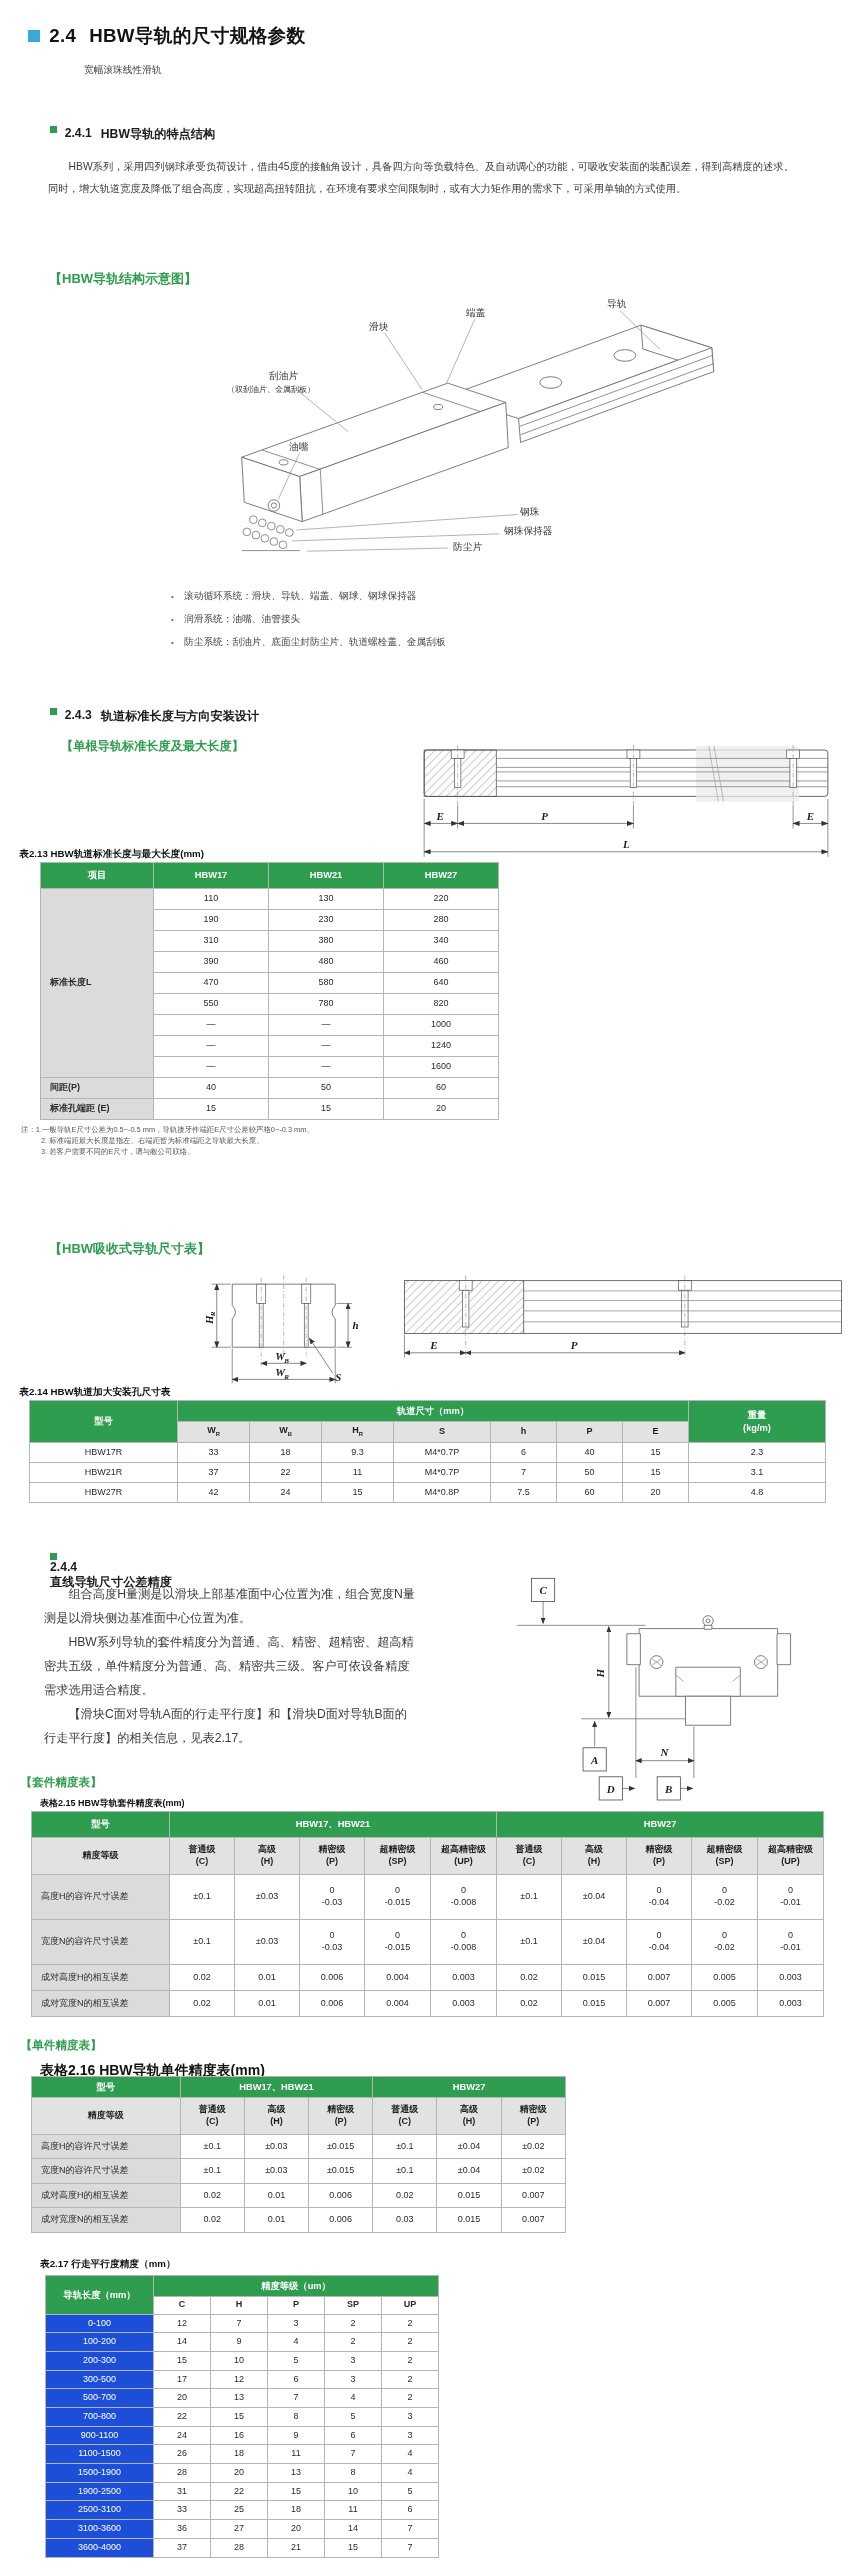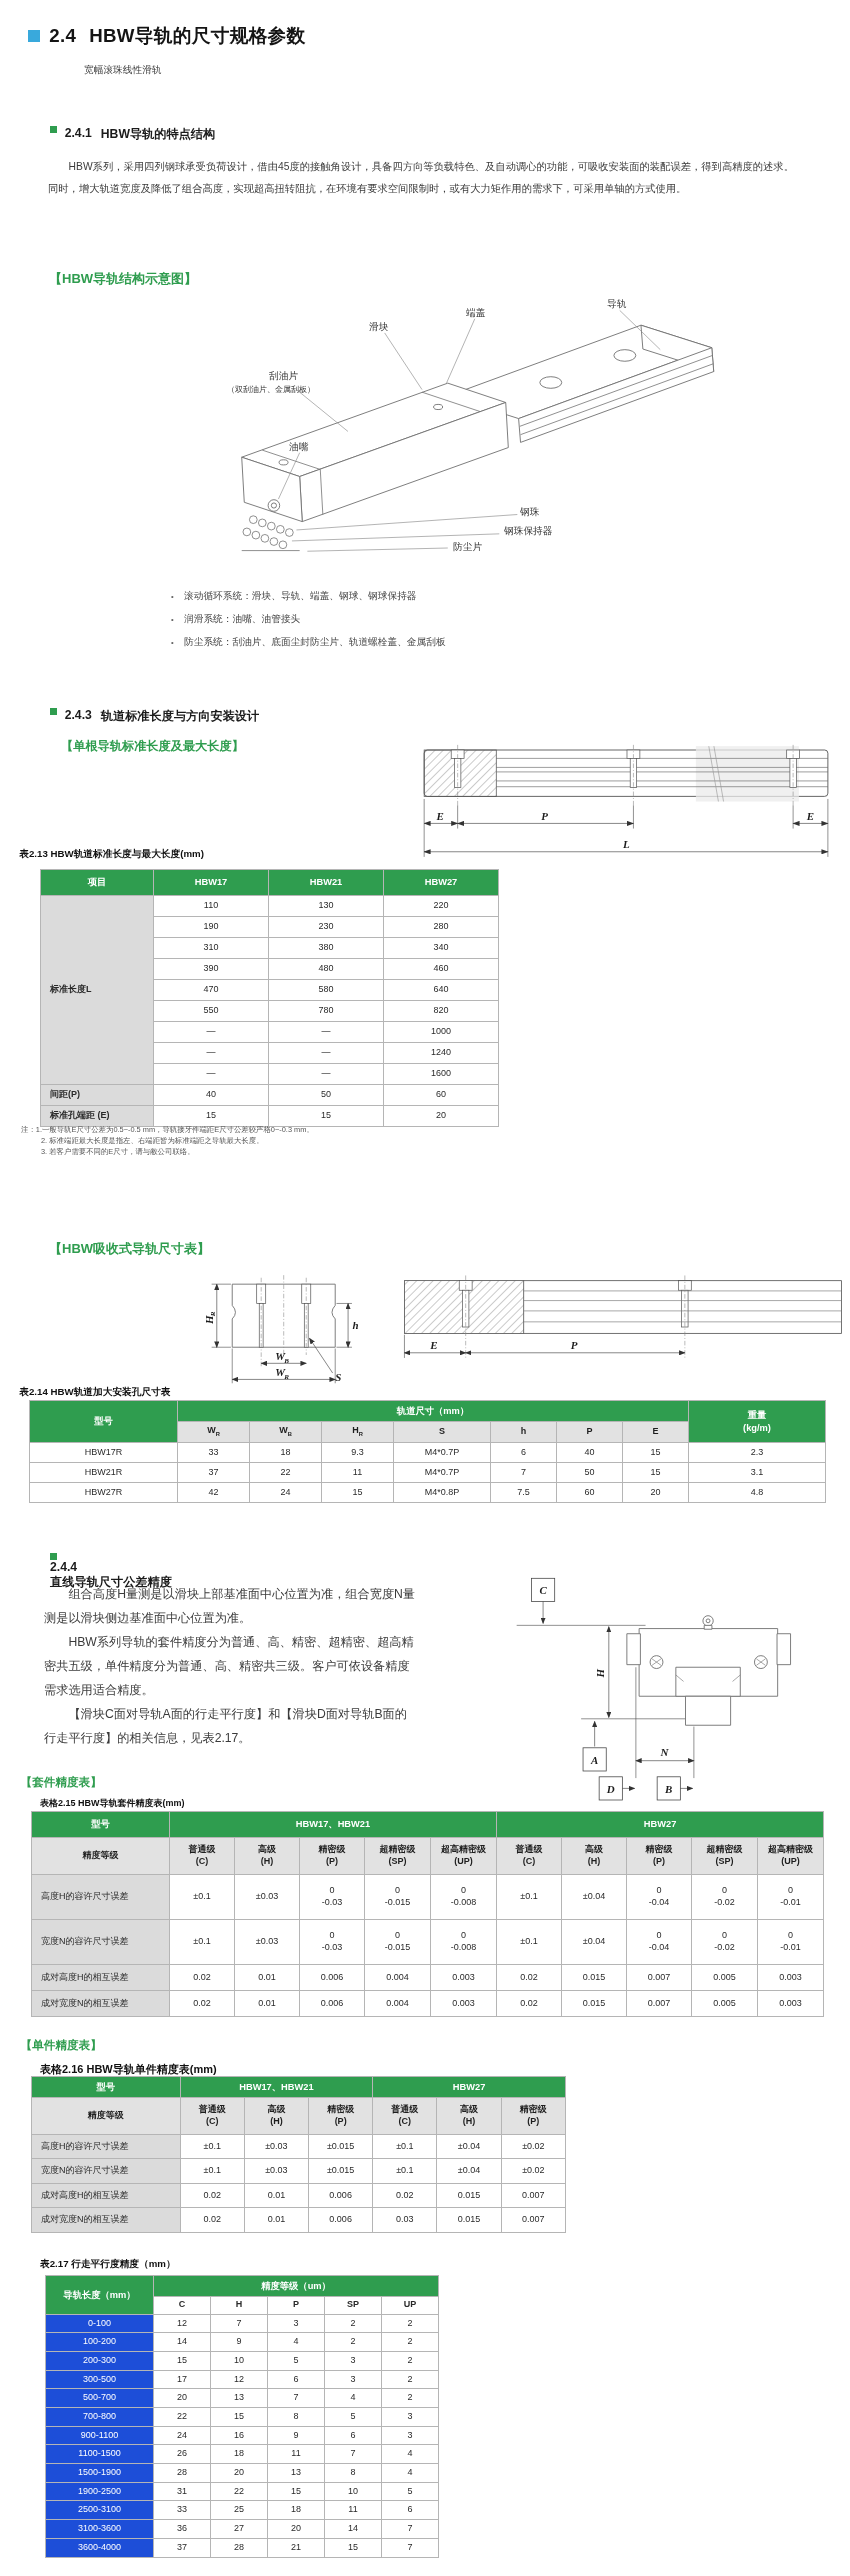--- a/index.html
+++ b/index.html
@@ -51,21 +51,21 @@
   table{position:absolute;border-collapse:collapse;table-layout:fixed;background:#fff;}
   td{border:0.6px solid #b5b5b5;text-align:center;vertical-align:middle;font-size:9px;
      color:#2a2a2a;padding:0.6px 1.9px;white-space:pre-line;line-height:1.3;}
   .h-green{background:#2f9d4f;color:#fff;font-weight:bold;font-size:9.3px;}
   .h-gray{background:#e2e2e2;font-weight:bold;color:#1e1e1e;}
   .c-label{background:#dbdbdb;text-align:left;padding-left:9px;}
   .c-glabel{background:#1d4ed8;color:#fff;}
   .c-plainhead{background:#fff;font-weight:bold;}
   sub{font-size:5.8px;}
 
-  #tbl-213{top:862px;left:40px;width:459px;margin-top:7px;}
+  #tbl-213{top:862px;left:40px;width:459px;}
   #tbl-213 thead tr{height:26px;} #tbl-213 tbody tr{height:21px;}
   #tbl-213 .c-label{font-weight:bold;}
 
   #tbl-214{top:1400px;left:29px;width:795px;}
   #tbl-214 thead tr{height:21px;} #tbl-214 tbody tr{height:20px;}
 
   #tbl-215{top:1811px;left:31px;width:792px;}
   #tbl-215 thead tr:nth-child(1){height:26px;}
   #tbl-215 thead tr:nth-child(2){height:37px;}
   #tbl-215 tbody tr:nth-child(-n+2){height:45px;}
@@ -670,21 +670,21 @@
         <td class="c-val">0.02</td>
         <td class="c-val">0.015</td>
         <td class="c-val">0.007</td>
         <td class="c-val">0.005</td>
         <td class="c-val">0.003</td>
       </tr>
     </tbody>
   </table>
 
 <div class="green-bracket" style="top:2038px;left:20.6px;font-size:11.6px;">【单件精度表】</div>
-<div class="caption" style="top:2062px;left:40px;font-size:11px;">表格2.16  HBW导轨单件精度表(mm)</div>
+<div class="caption" style="top:2062px;left:40px;font-size:14px;">表格2.16  HBW导轨单件精度表(mm)</div>
 <table id="tbl-216">
   <colgroup>
       <col style="width:148px">
       <col style="width:64px">
       <col style="width:64px">
       <col style="width:64px">
       <col style="width:64px">
       <col style="width:64px">
       <col style="width:64px">
     </colgroup>

